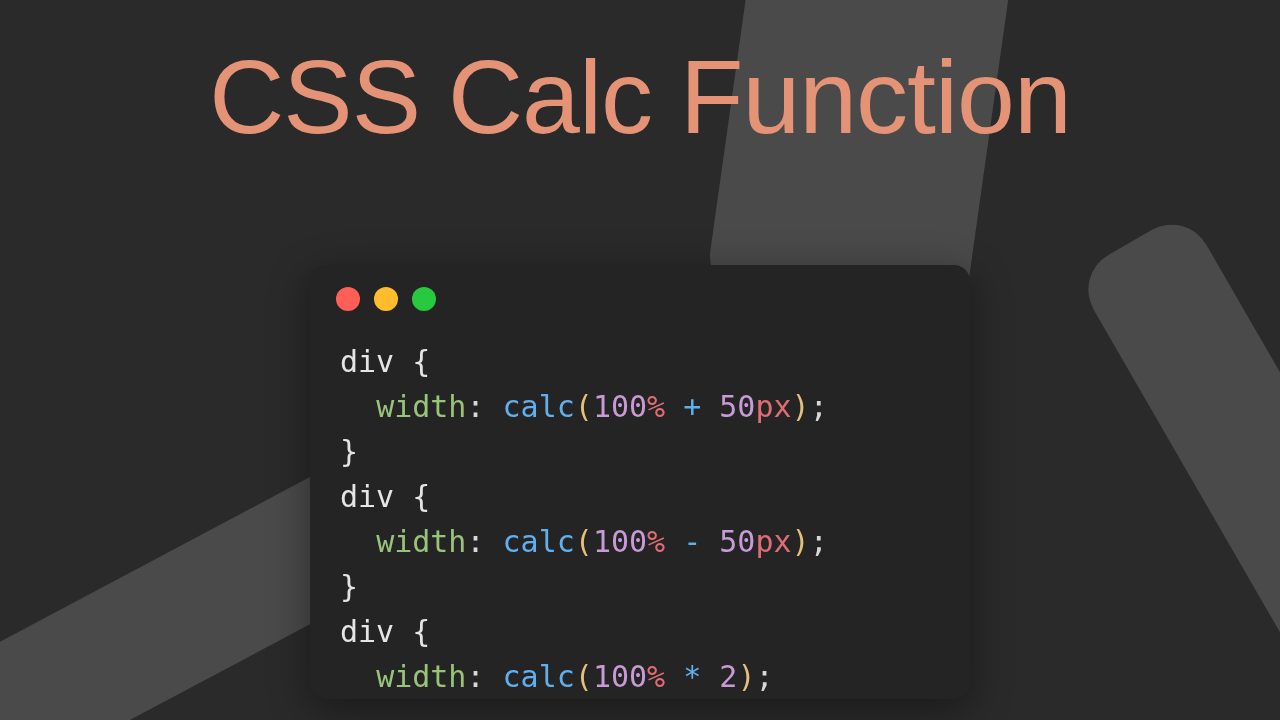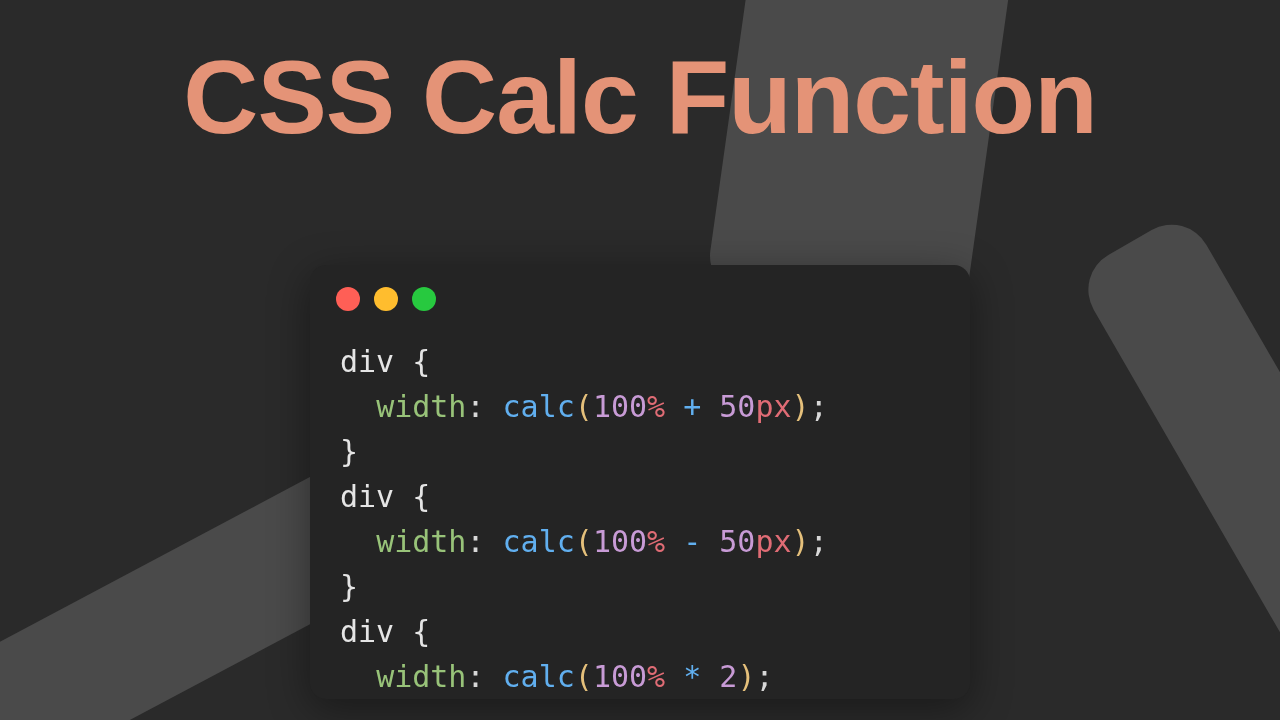--- a/index.html
+++ b/index.html
@@ -47,21 +47,21 @@
     z-index: 0;
   }
 
   .title {
     position: absolute;
     top: 38px;
     left: 0;
     right: 0;
     text-align: center;
     font-size: 104px;
-    font-weight: 700;
+    font-weight: 400;
     color: #e49377;
     z-index: 2;
     letter-spacing: -1px;
   }
 
   .editor {
     position: absolute;
     top: 265px;
     left: 310px;
     width: 660px;

